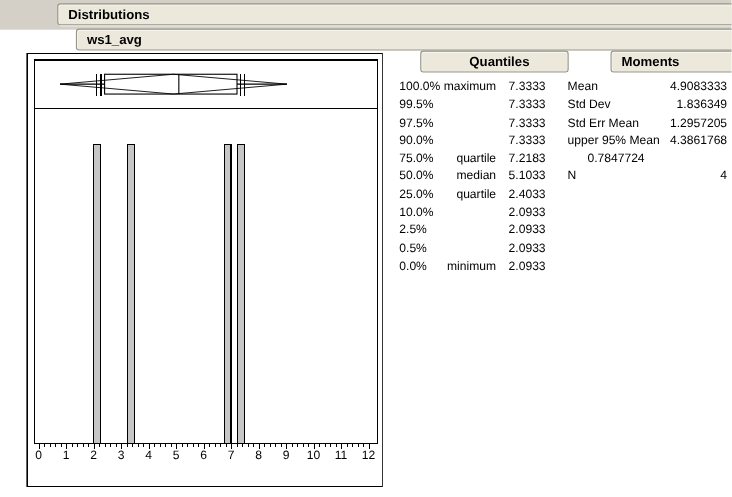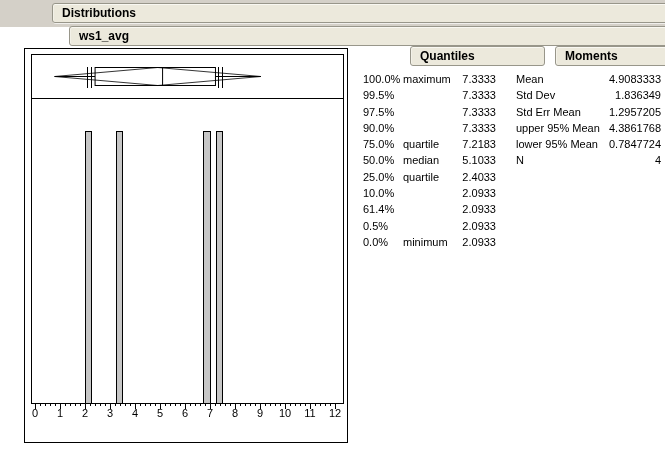--- a/index.html
+++ b/index.html
@@ -18,32 +18,32 @@
     position:absolute;height:20px;box-sizing:border-box;
     background:#ece9dc;border:1px solid #98968a;border-radius:3px;
     box-shadow:inset 0 1px 0 #f9f8f2, inset 1px 0 0 #f3f1e8, 1px 1px 0 rgba(255,255,255,.65);
     font-size:12px;font-weight:bold;line-height:18px;
     padding-left:9px;white-space:nowrap;overflow:hidden;
     cursor:default;
     margin-left:39px;
   }
   #bar-distributions{left:13px;top:3px;width:647px;}
   #bar-variable{left:30px;top:26px;width:629px;}
-  #bar-quantiles{left:371px;top:46px;width:135px;}
+  #bar-quantiles{left:343px;top:46px;width:135px;text-align:center;}
   #bar-moments{left:516px;top:46px;width:147px;}
 
   #dist-plot{position:absolute;left:24px;top:48px;}
   #dist-plot text{font-family:"Liberation Sans", sans-serif;font-size:11px;fill:#000;}
 
   .stat-table{position:absolute;font-size:11px;}
   #quantiles-table{left:363px;top:71px;width:133px;}
   #moments-table{left:516px;top:71px;width:145px;}
   .trow{display:flex;height:16.3px;line-height:16.3px;white-space:nowrap;}
   .q-pct{width:40px;text-align:left;}
-  .q-label{width:48px;text-align:left;}
+  .q-label{width:48px;text-align:right;}
   .q-val{width:45px;text-align:right;}
   .m-label{flex:1;text-align:left;}
   .m-val{width:70px;text-align:right;}
 </style>
 </head>
 <body>
 
 <div id="chrome-top" class="chrome-strip"></div>
 <div id="chrome-right" class="chrome-strip"></div>
 
@@ -194,21 +194,21 @@
       <span class="q-pct">25.0%</span>
       <span class="q-label">quartile</span>
       <span class="q-val">2.4033</span>
     </div>
     <div class="trow">
       <span class="q-pct">10.0%</span>
       <span class="q-label"></span>
       <span class="q-val">2.0933</span>
     </div>
     <div class="trow">
-      <span class="q-pct">61.4%</span>
+      <span class="q-pct">2.5%</span>
       <span class="q-label"></span>
       <span class="q-val">2.0933</span>
     </div>
     <div class="trow">
       <span class="q-pct">0.5%</span>
       <span class="q-label"></span>
       <span class="q-val">2.0933</span>
     </div>
     <div class="trow">
       <span class="q-pct">0.0%</span>
@@ -231,20 +231,19 @@
     </div>
     <div class="trow">
       <span class="m-label">Std Err Mean</span>
       <span class="m-val">1.2957205</span>
     </div>
     <div class="trow">
       <span class="m-label">upper 95% Mean</span>
       <span class="m-val">4.3861768</span>
     </div>
     <div class="trow">
-      <span class="m-label">lower 95% Mean</span>
       <span class="m-val">0.7847724</span>
     </div>
     <div class="trow">
       <span class="m-label">N</span>
       <span class="m-val">4</span>
     </div>
   </div>
 
 </body></html>

